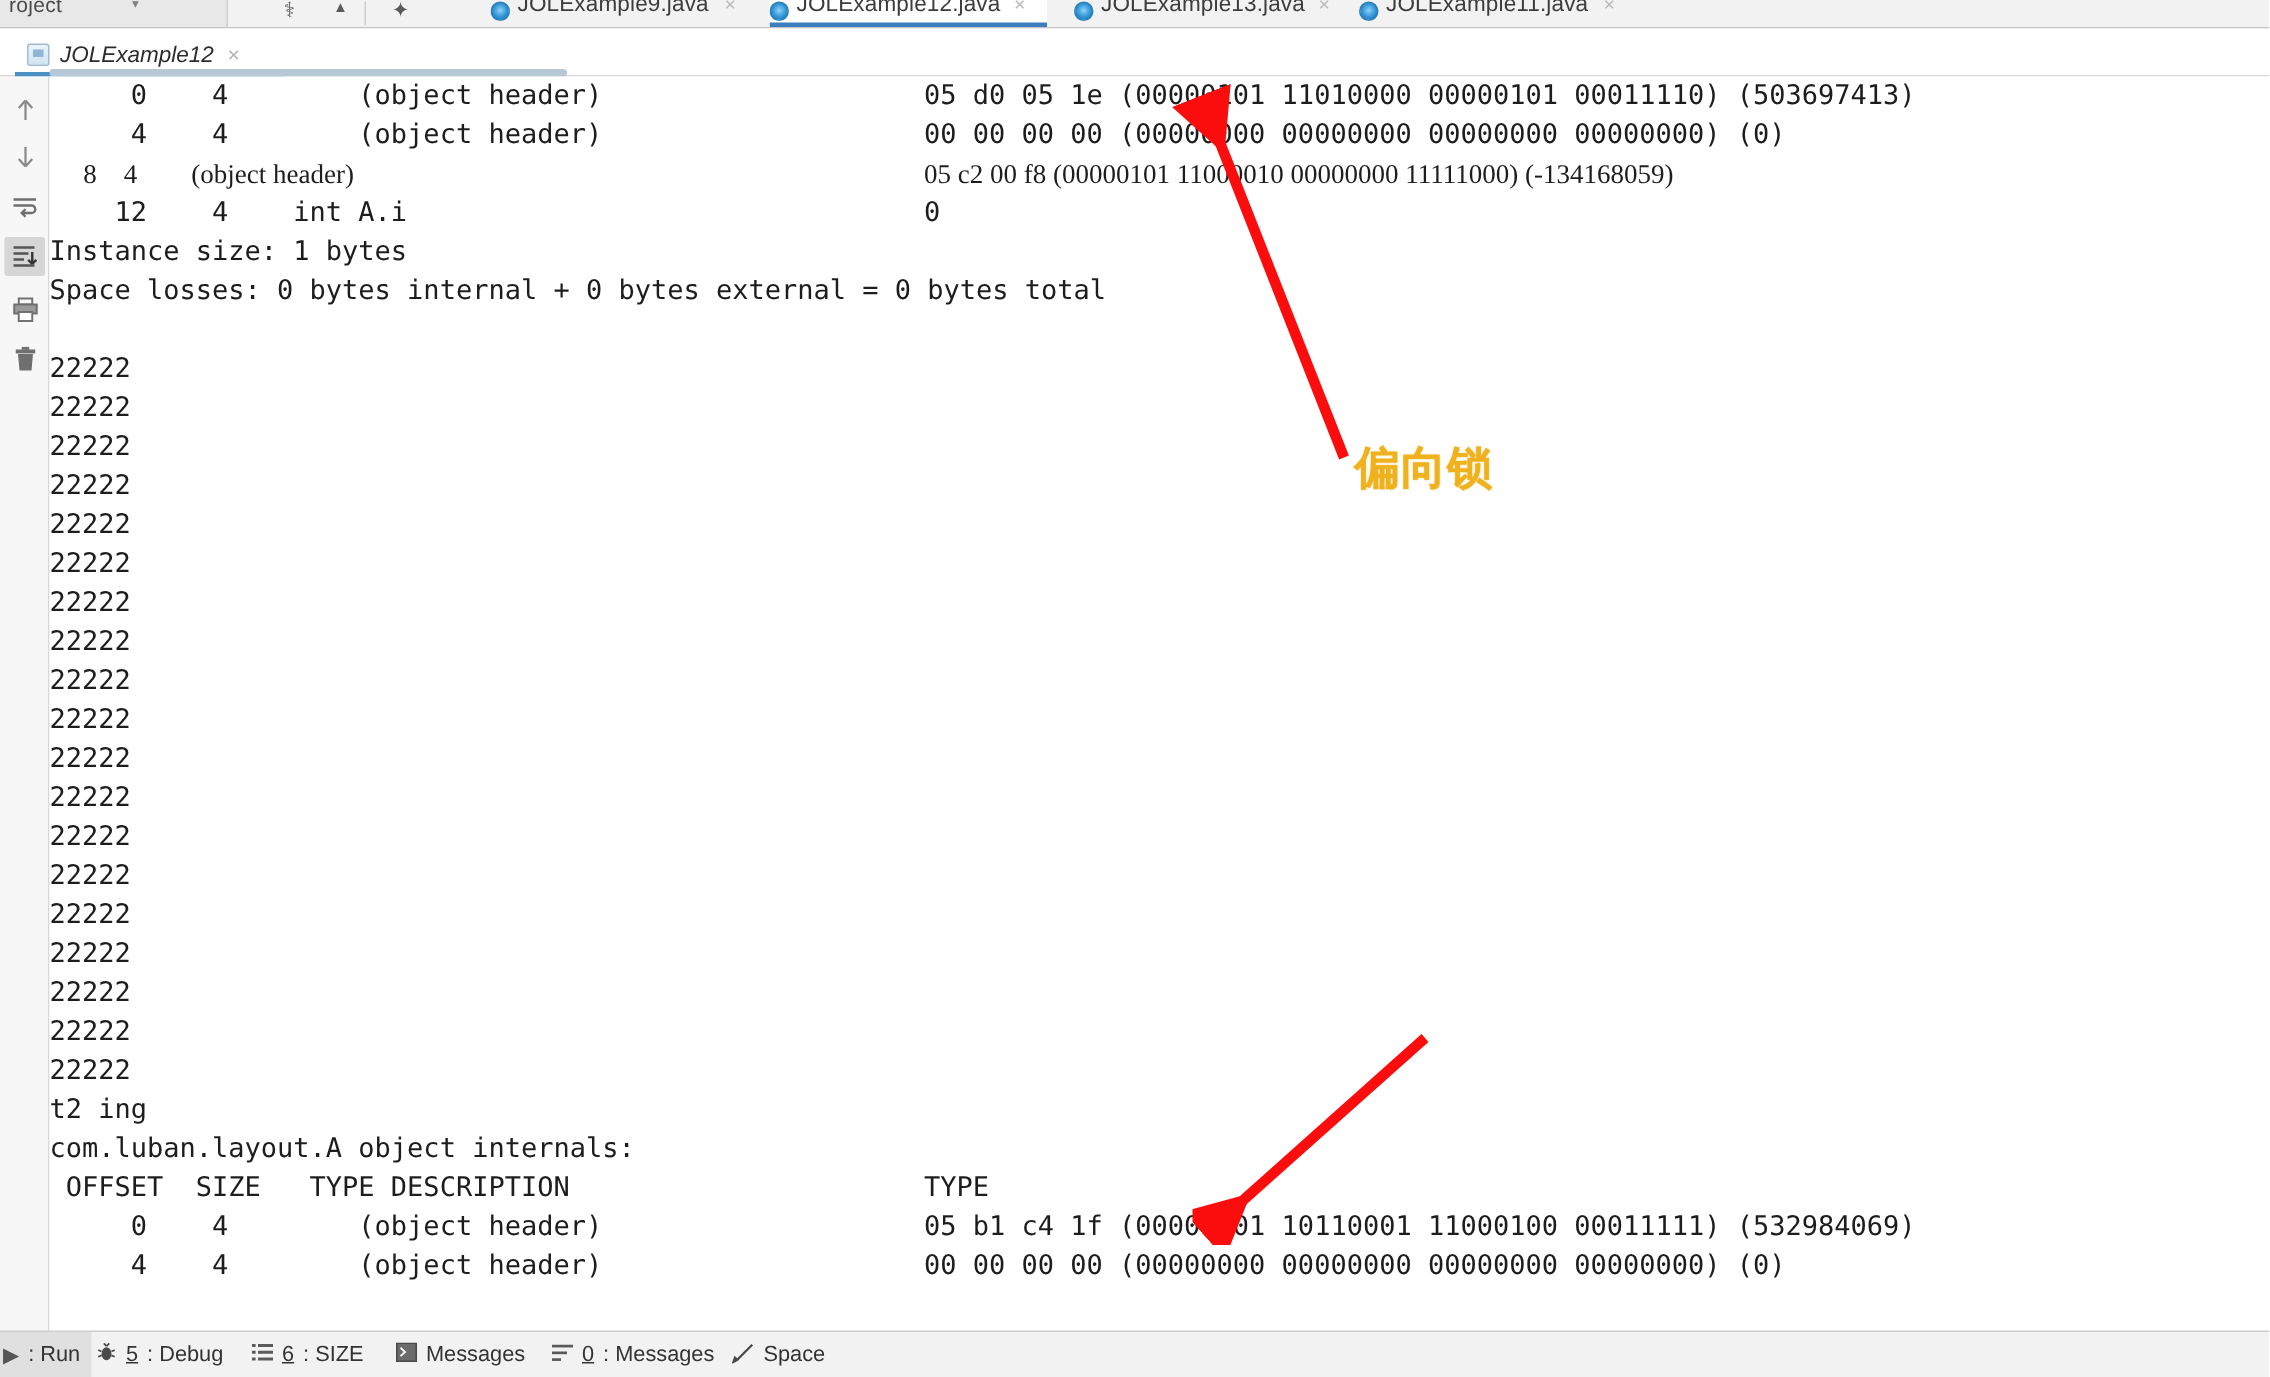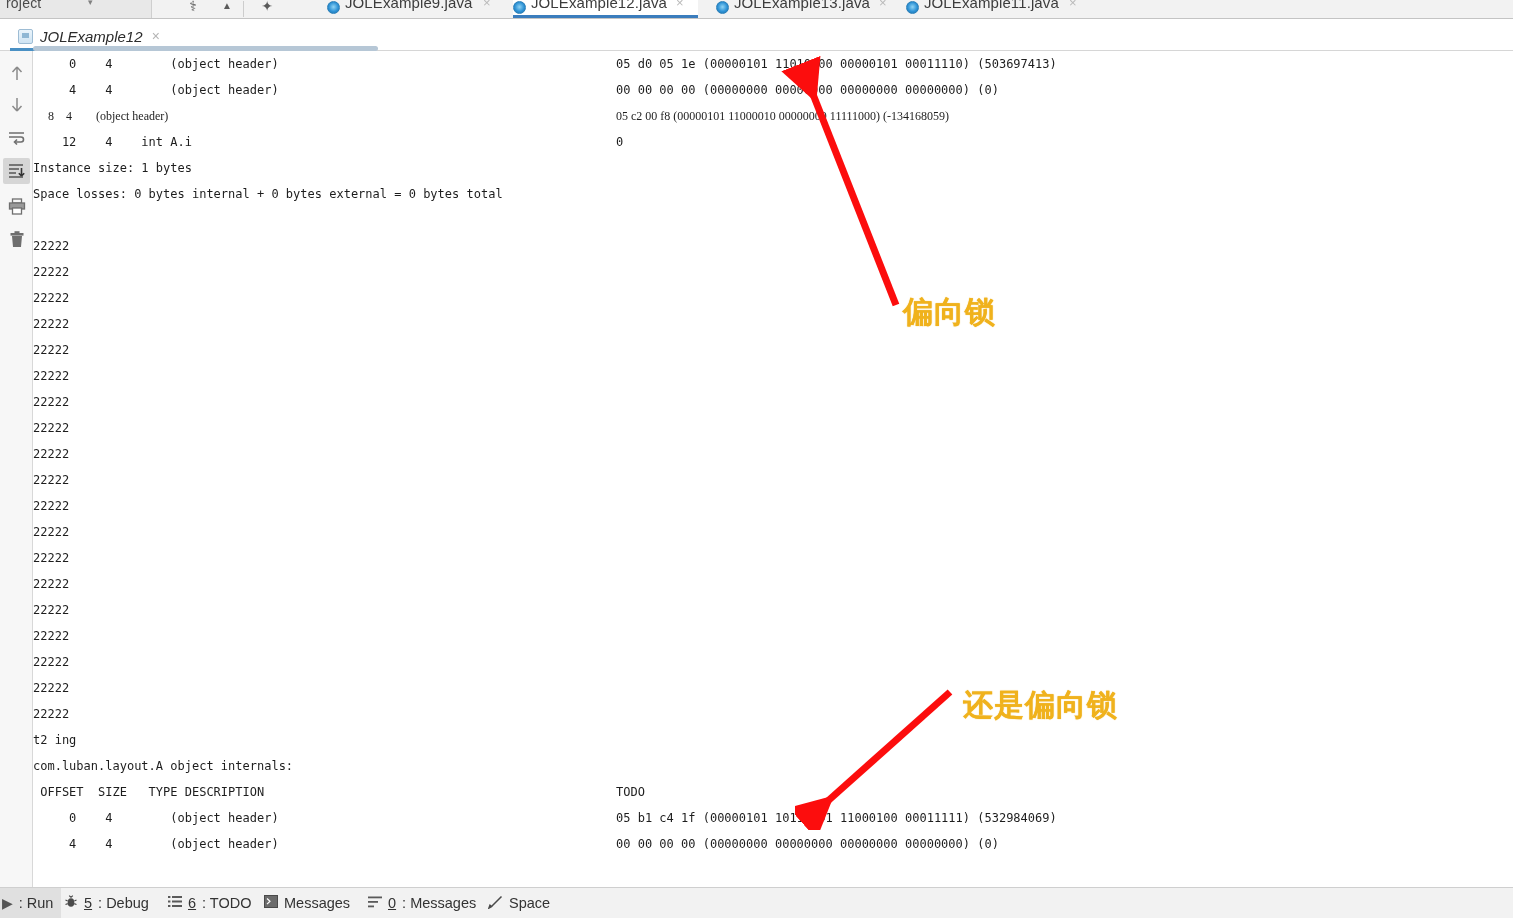--- a/index.html
+++ b/index.html
@@ -113,21 +113,21 @@
   
   .console {
     position: absolute; left: 33px; top: 51px;
     width: 1480px; height: 836px;
     background: #ffffff;
     overflow: hidden;
   }
   .cline {
     position: absolute; left: 0;
     font-family: "DejaVu Sans Mono", monospace;
-    font-size: 12px;
+    font-size: 18px;
     color: #1d1d1d;
     white-space: pre;
     line-height: 26px; height: 26px;
   }
   .cline .v { position: absolute; left: 583px; top: 0; }
 
   
   .h-nub {
     position: absolute; left: 33px; top: 46px; width: 345px; height: 5px;
     background: #b6c7d6; border-radius: 3px;
@@ -287,21 +287,21 @@
         <div class="cline" style="top: 468px;"><span>22222</span><span class="v"></span></div>
         <div class="cline" style="top: 494px;"><span>22222</span><span class="v"></span></div>
         <div class="cline" style="top: 520px;"><span>22222</span><span class="v"></span></div>
         <div class="cline" style="top: 546px;"><span>22222</span><span class="v"></span></div>
         <div class="cline" style="top: 572px;"><span>22222</span><span class="v"></span></div>
         <div class="cline" style="top: 598px;"><span>22222</span><span class="v"></span></div>
         <div class="cline" style="top: 624px;"><span>22222</span><span class="v"></span></div>
         <div class="cline" style="top: 650px;"><span>22222</span><span class="v"></span></div>
         <div class="cline" style="top: 676px; text-align: right;"><span>t2 ing</span><span class="v"></span></div>
         <div class="cline" style="top: 702px;"><span>com.luban.layout.A object internals:</span><span class="v"></span></div>
-        <div class="cline" style="top: 728px;"><span> OFFSET  SIZE   TYPE DESCRIPTION</span><span class="v">TODO</span></div>
+        <div class="cline" style="top: 728px;"><span> OFFSET  SIZE   TYPE DESCRIPTION</span><span class="v">TYPE</span></div>
         <div class="cline" style="top: 754px;"><span>     0    4        (object header)</span><span class="v">05 b1 c4 1f (00000101 10110001 11000100 00011111) (532984069)</span></div>
         <div class="cline" style="top: 780px;"><span>     4    4        (object header)</span><span class="v">00 00 00 00 (00000000 00000000 00000000 00000000) (0)</span></div>
       </div>
   </div>
 
   <svg class="arrow-svg" style="left:780px; top:55px; width:180px; height:270px;" viewBox="0 0 180 270">
     <defs>
       <marker id="ah1" markerWidth="6" markerHeight="6" refX="4.4" refY="3" orient="auto">
         <path d="M6,0 L6,6 L0,3 z" fill="#fc0d0d"></path>
       </marker>
@@ -313,21 +313,20 @@
 
   <svg class="arrow-svg" style="left:795px; top:680px; width:175px; height:150px;" viewBox="0 0 175 150">
     <defs>
       <marker id="ah2" markerWidth="6" markerHeight="6" refX="4.4" refY="3" orient="auto">
         <path d="M6,0 L6,6 L0,3 z" fill="#fc0d0d"></path>
       </marker>
     </defs>
     <line x1="155" y1="12" x2="16" y2="136" stroke="#fc0d0d" stroke-width="7" marker-end="url(#ah2)"></line>
   </svg>
 
-  <div class="anno" style="left:963px; top:685px;">还是偏向锁</div>
 
   <div class="statusbar">
     <div class="sb-item sel" style="left:-6px;">
       <span class="sb-ico">▶</span>
       <span>: Run</span>
     </div>
     <div class="sb-item" style="left:56px;">
       <span class="sb-ico">
         <svg width="14" height="14" viewBox="0 0 14 14">
           <ellipse cx="7" cy="7.5" rx="3.3" ry="4.3" fill="#4a4a4a"></ellipse>
@@ -342,21 +341,21 @@
         <svg width="14" height="13" viewBox="0 0 14 13">
           <rect x="0" y="1" width="2.4" height="2" fill="#5a5a5a"></rect>
             <rect x="4" y="1" width="10" height="2" fill="#5a5a5a"></rect>
           <rect x="0" y="5.5" width="2.4" height="2" fill="#5a5a5a"></rect>
             <rect x="4" y="5.5" width="10" height="2" fill="#5a5a5a"></rect>
           <rect x="0" y="10" width="2.4" height="2" fill="#5a5a5a"></rect>
             <rect x="4" y="10" width="10" height="2" fill="#5a5a5a"></rect>
         </svg>
       </span>
       <span class="sb-u">6</span>
-        <span>: TODO</span>
+        <span>: SIZE</span>
     </div>
     <div class="sb-item" style="left:256px;">
       <span class="sb-ico">
         <svg width="14" height="13" viewBox="0 0 14 13">
           <rect x="0.5" y="0.5" width="13" height="12" fill="#6b6b6b" stroke="#4a4a4a"></rect>
           <path d="M3 3.5 L6 6.3 L3 9.1" stroke="#fff" stroke-width="1.2" fill="none"></path>
         </svg>
       </span>
       <span>Messages</span>
     </div>

